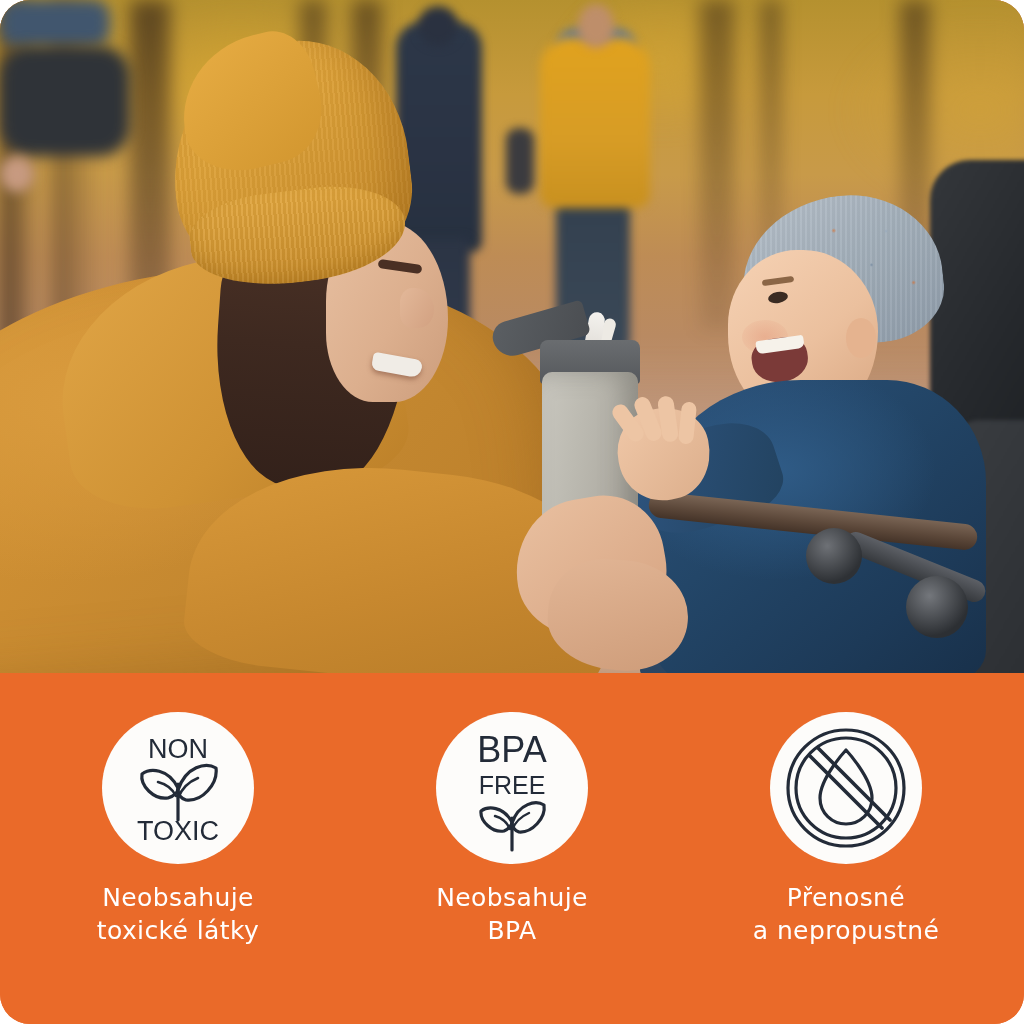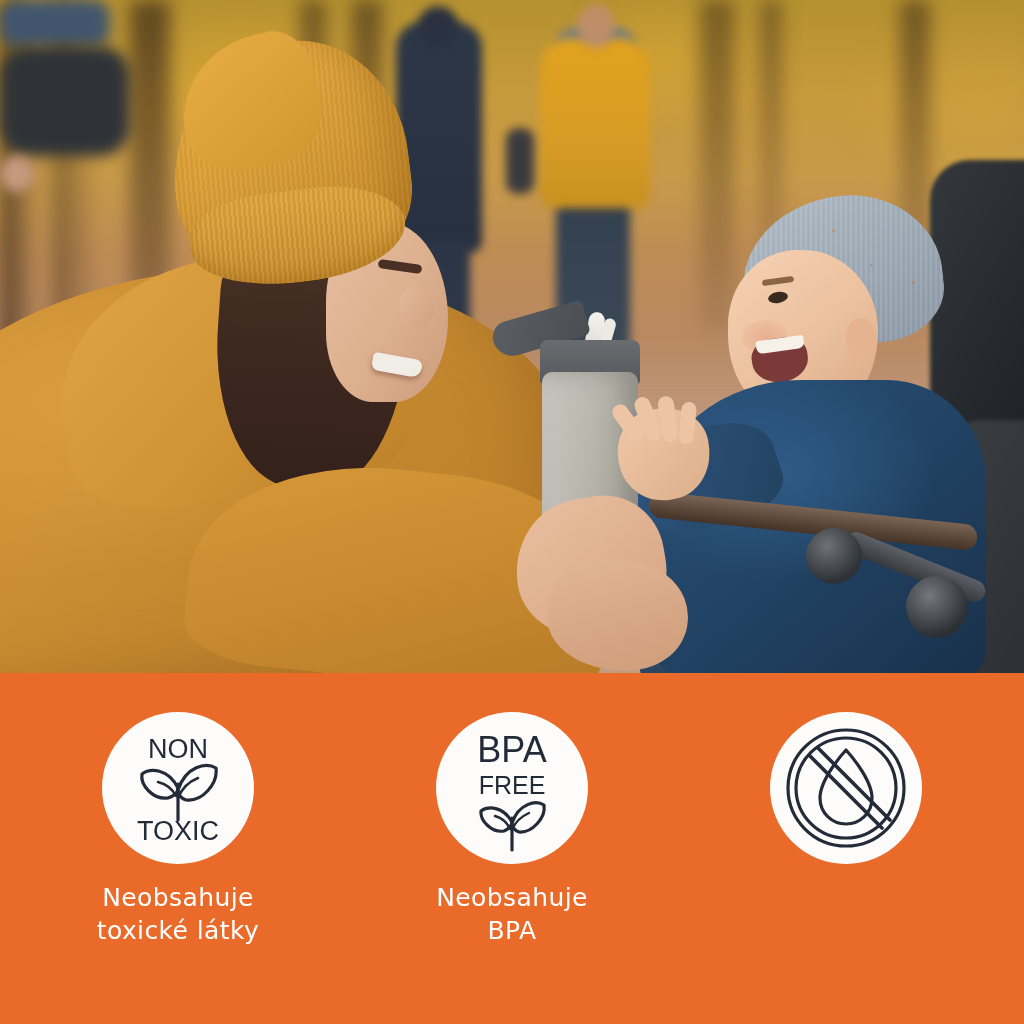--- a/index.html
+++ b/index.html
@@ -10,20 +10,21 @@
   body {
     font-family: "DejaVu Sans", sans-serif;
   }
 
   #page {
     position: relative;
     width: 1024px;
     height: 1024px;
     overflow: hidden;
     background: #EA6A29;
+    border-radius: 30px;
   }
 
   
   .photo {
     position: absolute;
     left: 0;
     top: 0;
     width: 1024px;
     height: 673px;
     overflow: hidden;
@@ -617,18 +618,20 @@
       <div class="feature">
         <div class="badge">
           <svg width="152" height="152" viewBox="0 0 152 152">
             <circle class="ink" cx="76" cy="76" r="58"></circle>
             <circle class="ink" cx="76" cy="76" r="50"></circle>
             <path class="ink" d="M76 38 C76 38 50 66 50 86 C50 101 62 112 76 112 C90 112 102 101 102 86 C102 66 76 38 76 38 Z"></path>
             <path class="ink" style="stroke-width:3.6" d="M40 44 L112 116"></path>
             <path class="ink" style="stroke-width:3.6" d="M48 36 L120 108"></path>
           </svg>
         </div>
+        <div class="caption">Přenosné
+a nepropustné</div>
       </div>
 
     </div>
   </div>
 
 </div>
 
 </body></html>

